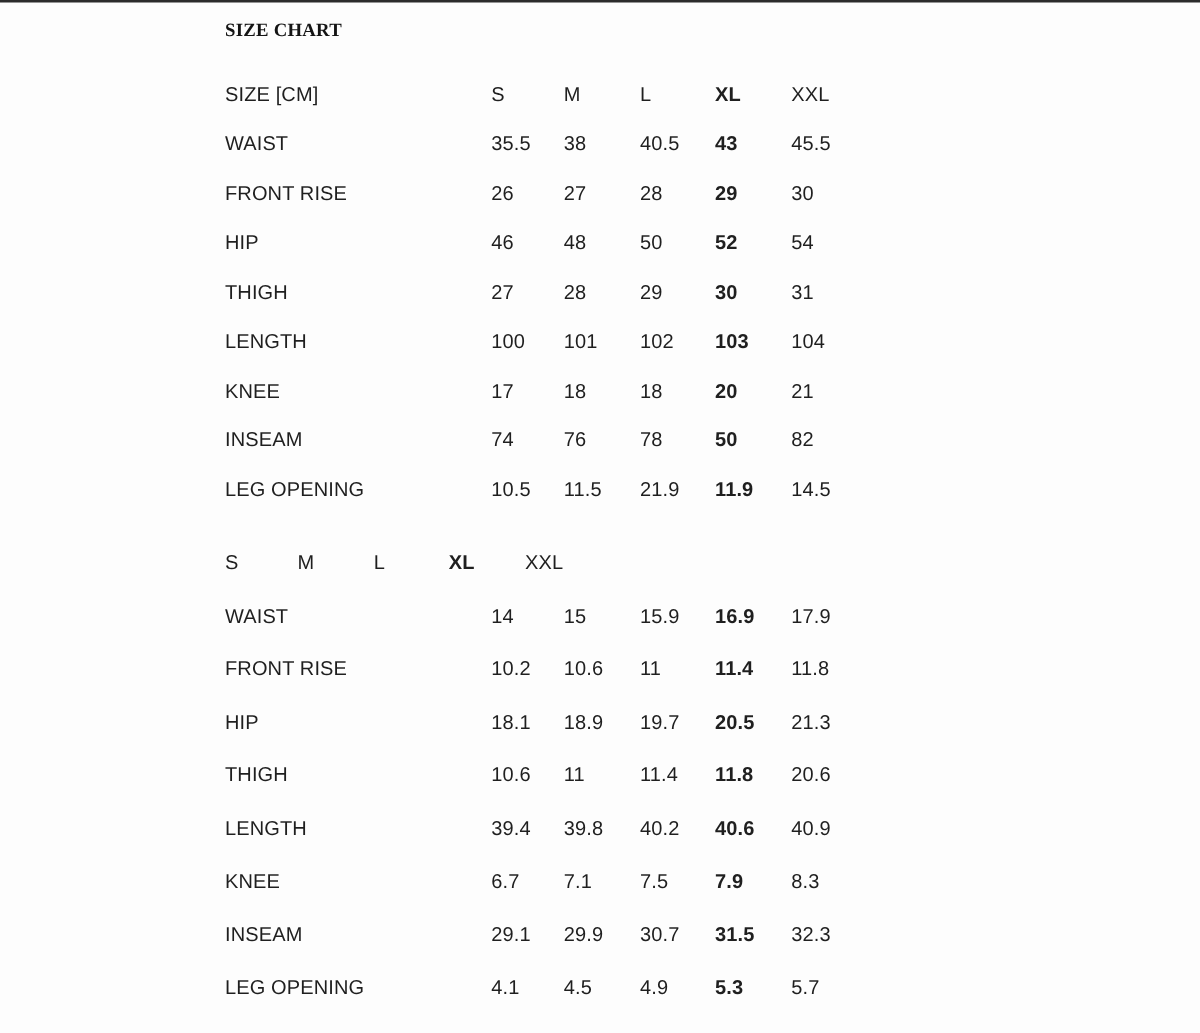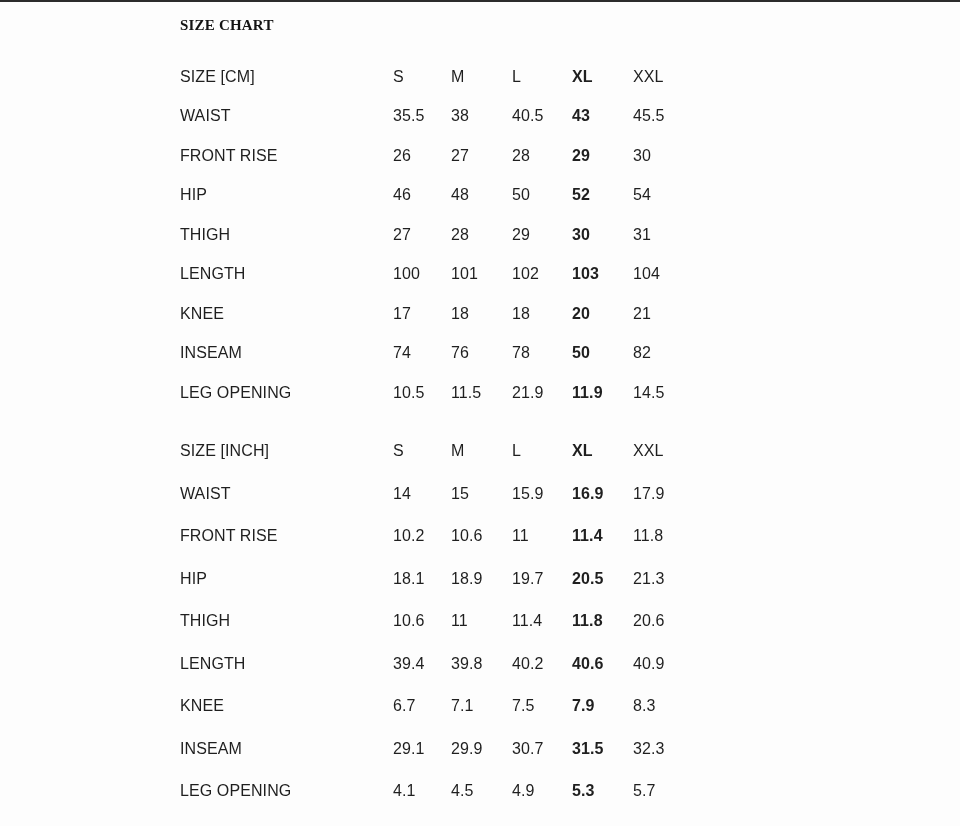--- a/index.html
+++ b/index.html
@@ -131,21 +131,20 @@
     <div class="cell c1">10.5</div>
     <div class="cell c2">11.5</div>
     <div class="cell c3">21.9</div>
     <div class="cell c4">11.9</div>
     <div class="cell c5">14.5</div>
   </div>
 </div>
 
 <div class="size-table inch">
   <div class="row">
-    <div class="cell c0">SIZE [INCH]</div>
     <div class="cell c1">S</div>
     <div class="cell c2">M</div>
     <div class="cell c3">L</div>
     <div class="cell c4">XL</div>
     <div class="cell c5">XXL</div>
   </div>
   <div class="row">
     <div class="cell c0">WAIST</div>
     <div class="cell c1">14</div>
     <div class="cell c2">15</div>

